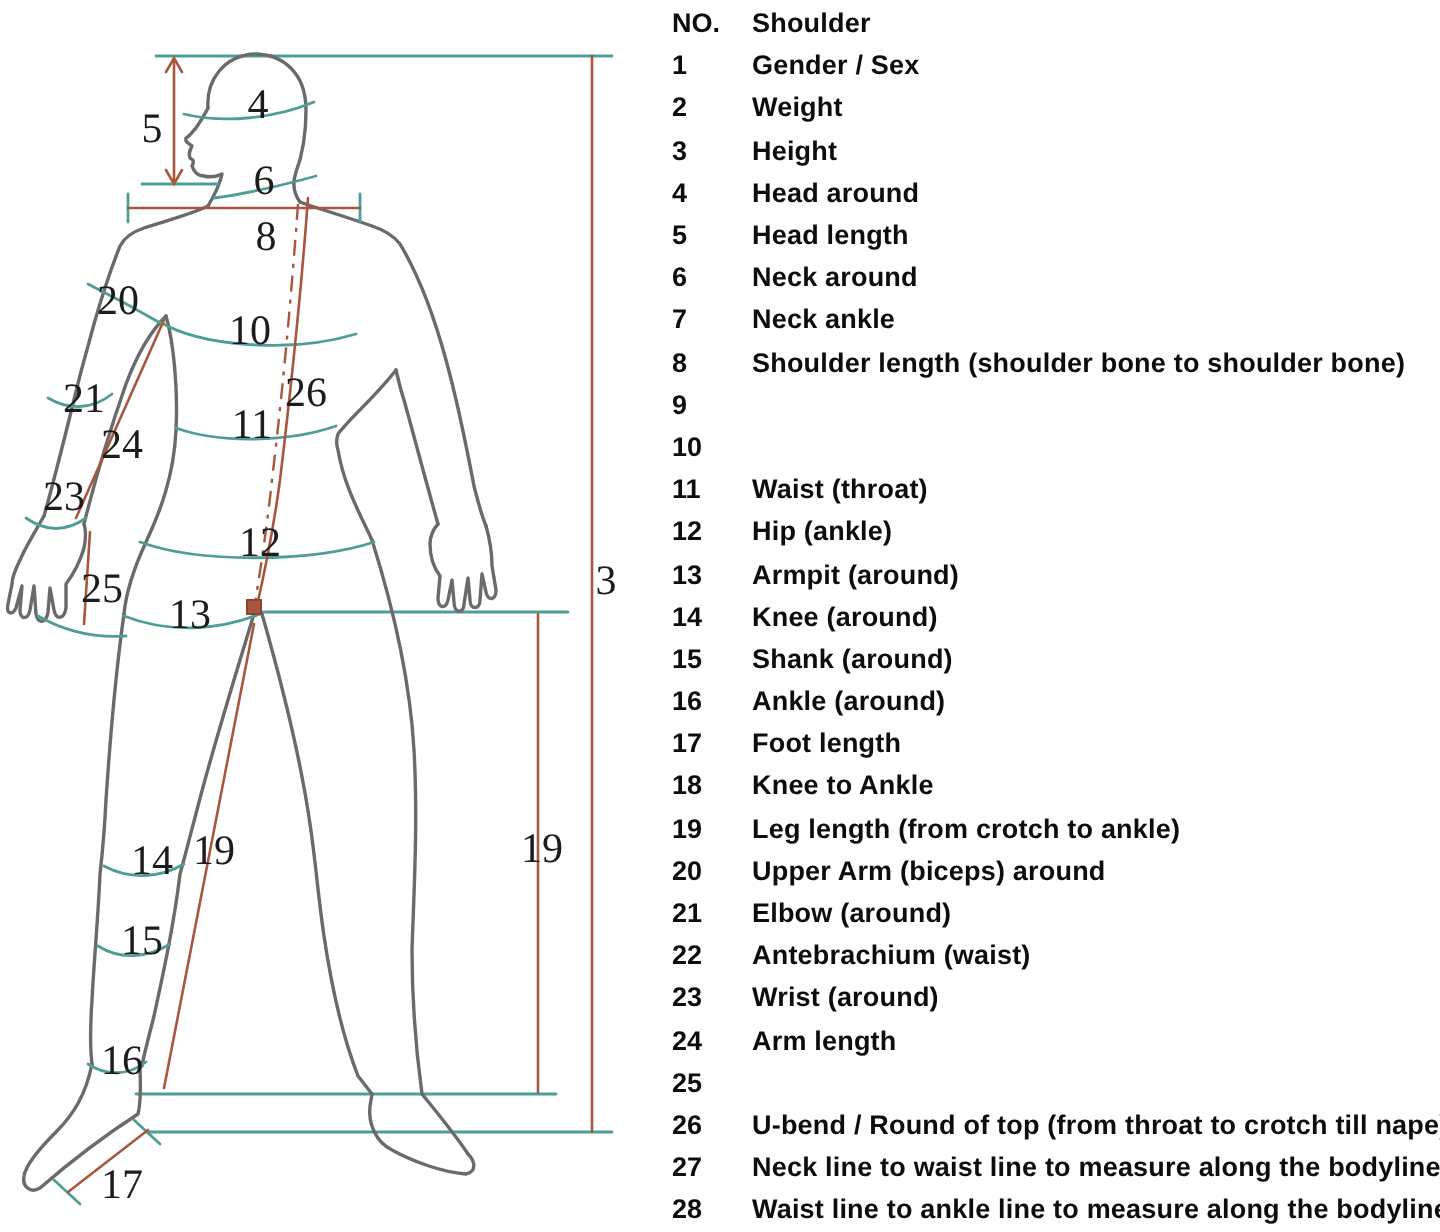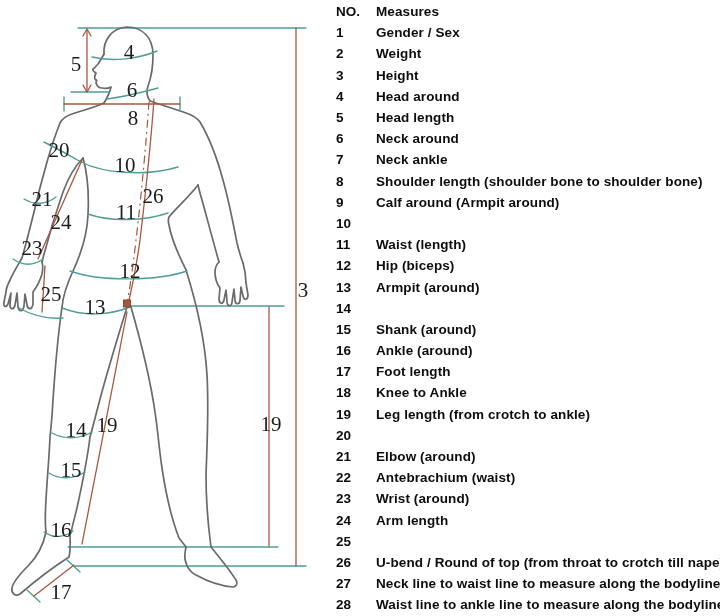--- a/index.html
+++ b/index.html
@@ -124,21 +124,21 @@
         <text class="fig-label" x="51" y="301">25</text>
         <text class="fig-label" x="153" y="203">26</text>
         <text class="fig-label" x="303" y="297">3</text>
       </g>
     </svg>
   </div>
 
   <div class="list-pane">
     <div class="list-row">
       <span class="no">NO.</span>
-      <span class="lbl">Measures</span>
+      <span class="lbl">Shoulder</span>
     </div>
 
       <div class="list-row">
         <span class="no">1</span>
         <span class="lbl">Gender / Sex</span>
       </div>
 
       <div class="list-row">
         <span class="no">2</span>
         <span class="lbl">Weight</span>
@@ -169,44 +169,44 @@
         <span class="lbl">Neck ankle</span>
       </div>
 
       <div class="list-row">
         <span class="no">8</span>
         <span class="lbl">Shoulder length (shoulder bone to shoulder bone)</span>
       </div>
 
       <div class="list-row">
         <span class="no">9</span>
-        <span class="lbl">Calf around (Armpit around)</span>
       </div>
 
       <div class="list-row">
         <span class="no">10</span>
       </div>
 
       <div class="list-row">
         <span class="no">11</span>
-        <span class="lbl">Waist (length)</span>
+        <span class="lbl">Waist (throat)</span>
       </div>
 
       <div class="list-row">
         <span class="no">12</span>
-        <span class="lbl">Hip (biceps)</span>
+        <span class="lbl">Hip (ankle)</span>
       </div>
 
       <div class="list-row">
         <span class="no">13</span>
         <span class="lbl">Armpit (around)</span>
       </div>
 
       <div class="list-row">
         <span class="no">14</span>
+        <span class="lbl">Knee (around)</span>
       </div>
 
       <div class="list-row">
         <span class="no">15</span>
         <span class="lbl">Shank (around)</span>
       </div>
 
       <div class="list-row">
         <span class="no">16</span>
         <span class="lbl">Ankle (around)</span>
@@ -222,20 +222,21 @@
         <span class="lbl">Knee to Ankle</span>
       </div>
 
       <div class="list-row">
         <span class="no">19</span>
         <span class="lbl">Leg length (from crotch to ankle)</span>
       </div>
 
       <div class="list-row">
         <span class="no">20</span>
+        <span class="lbl">Upper Arm (biceps) around</span>
       </div>
 
       <div class="list-row">
         <span class="no">21</span>
         <span class="lbl">Elbow (around)</span>
       </div>
 
       <div class="list-row">
         <span class="no">22</span>
         <span class="lbl">Antebrachium (waist)</span>

